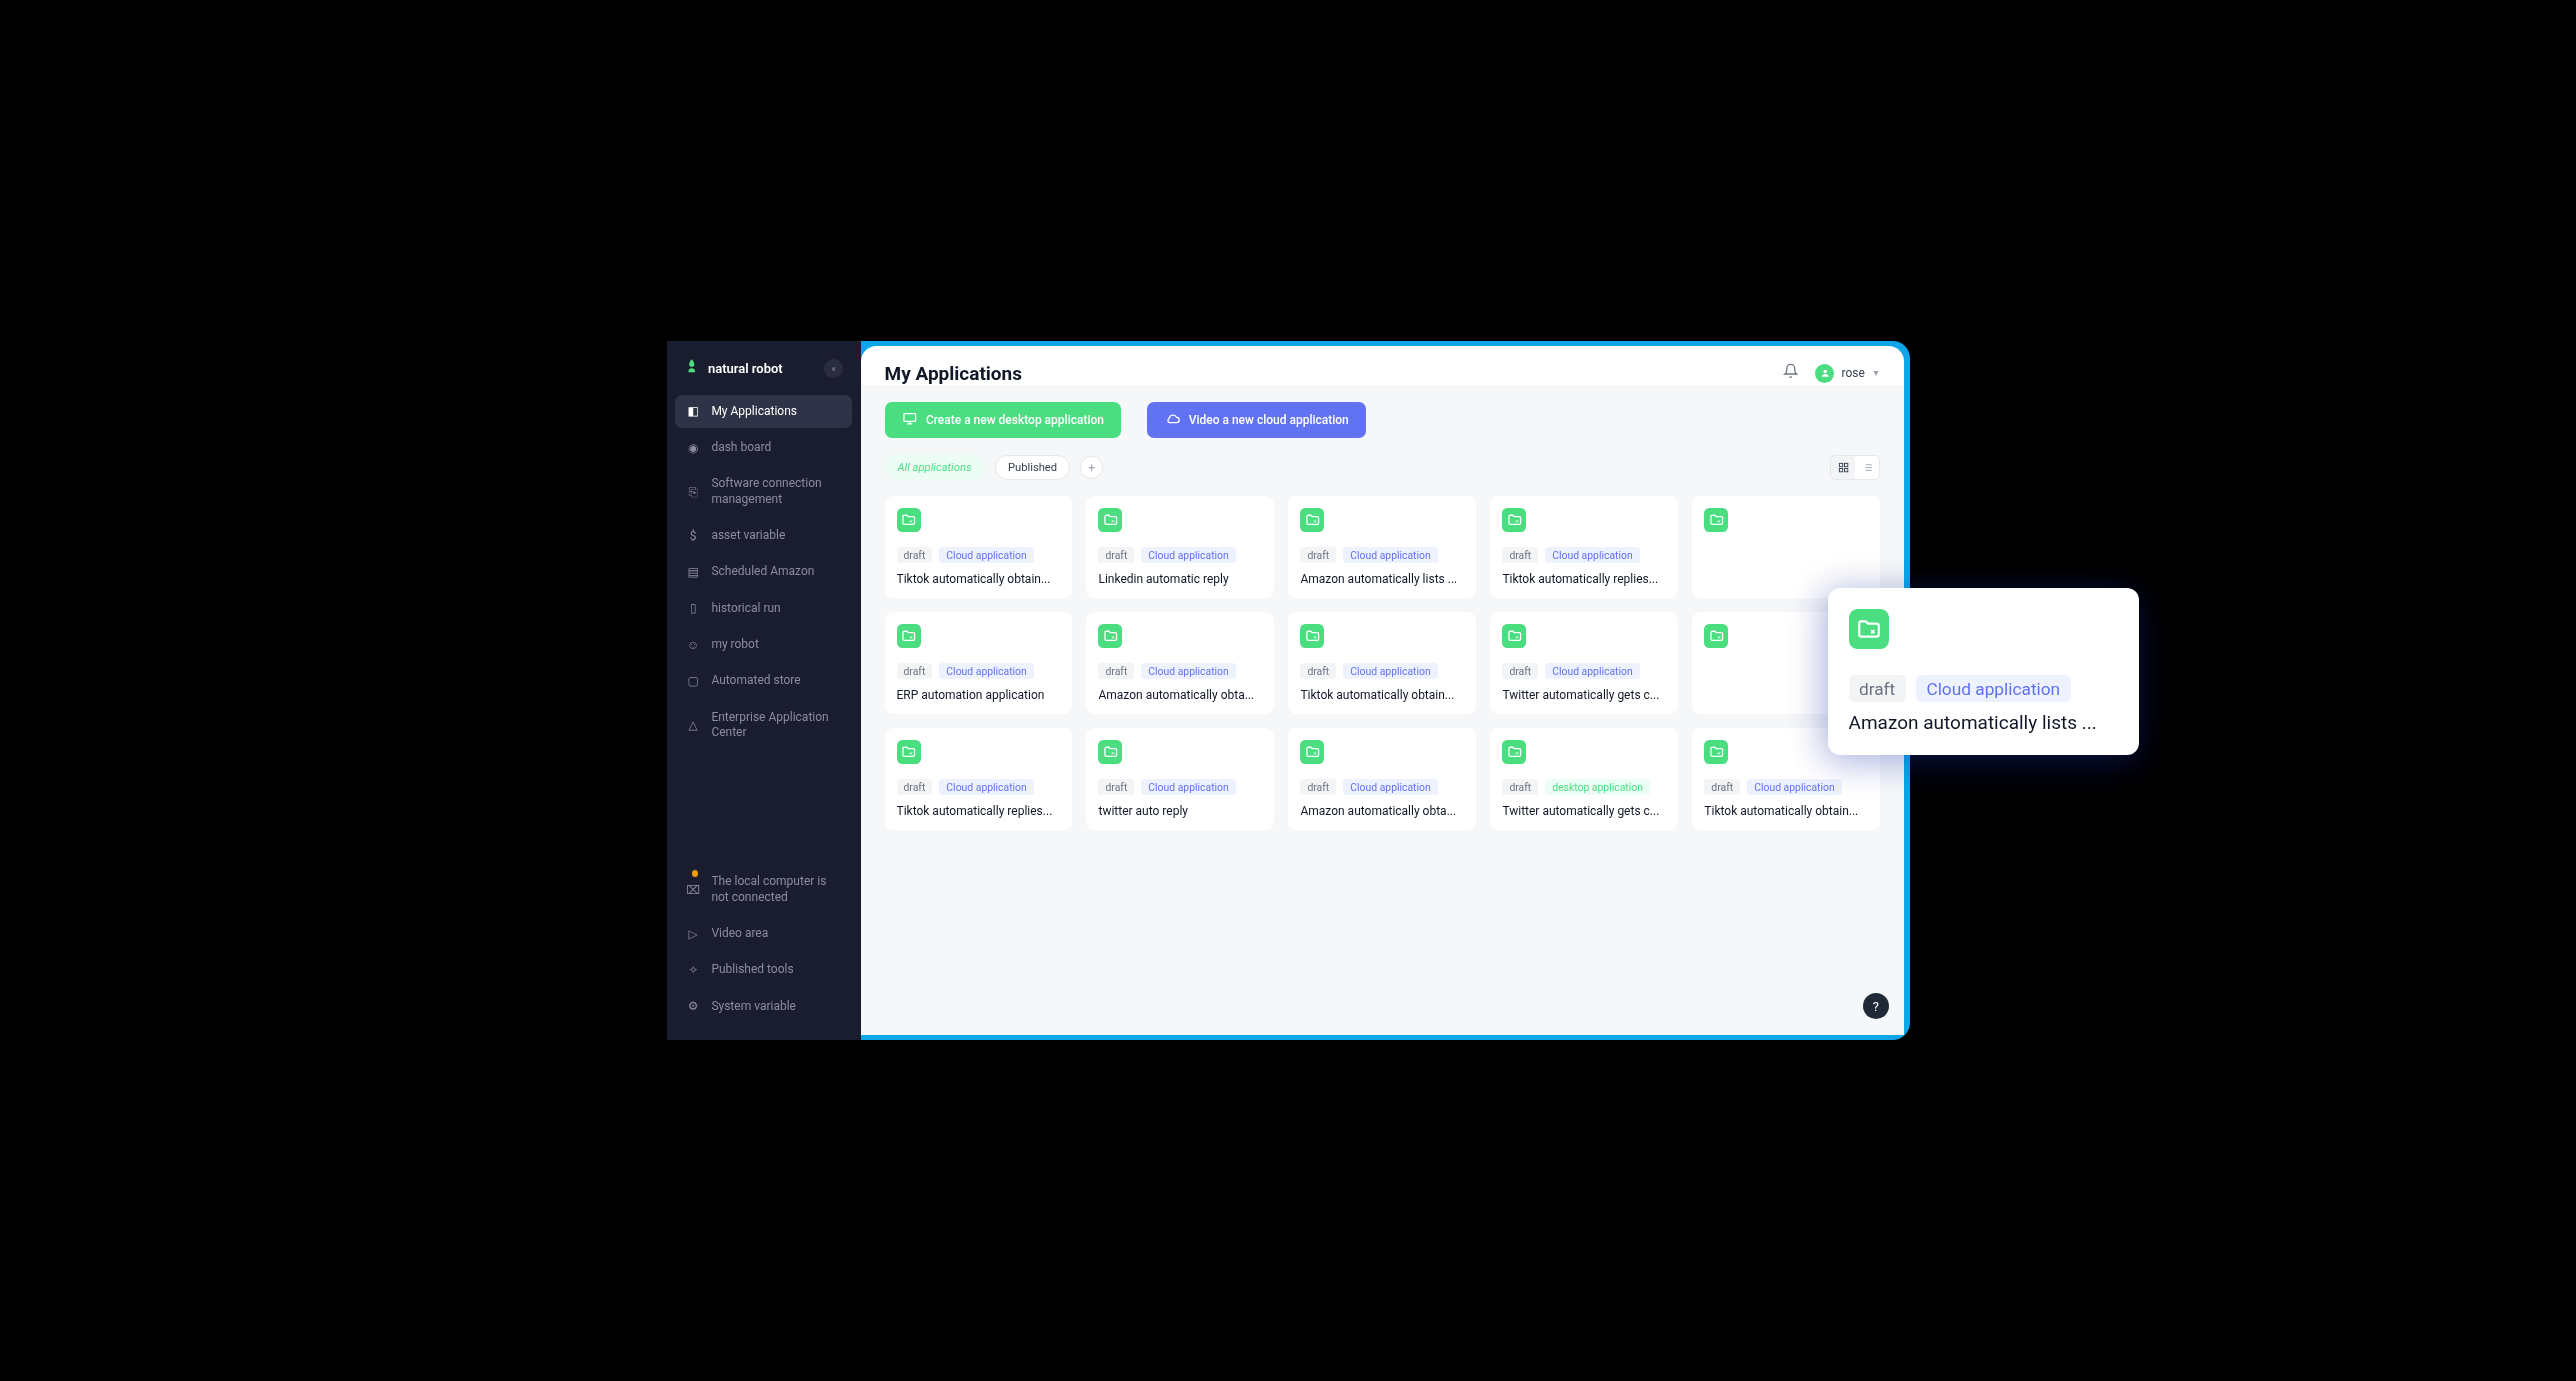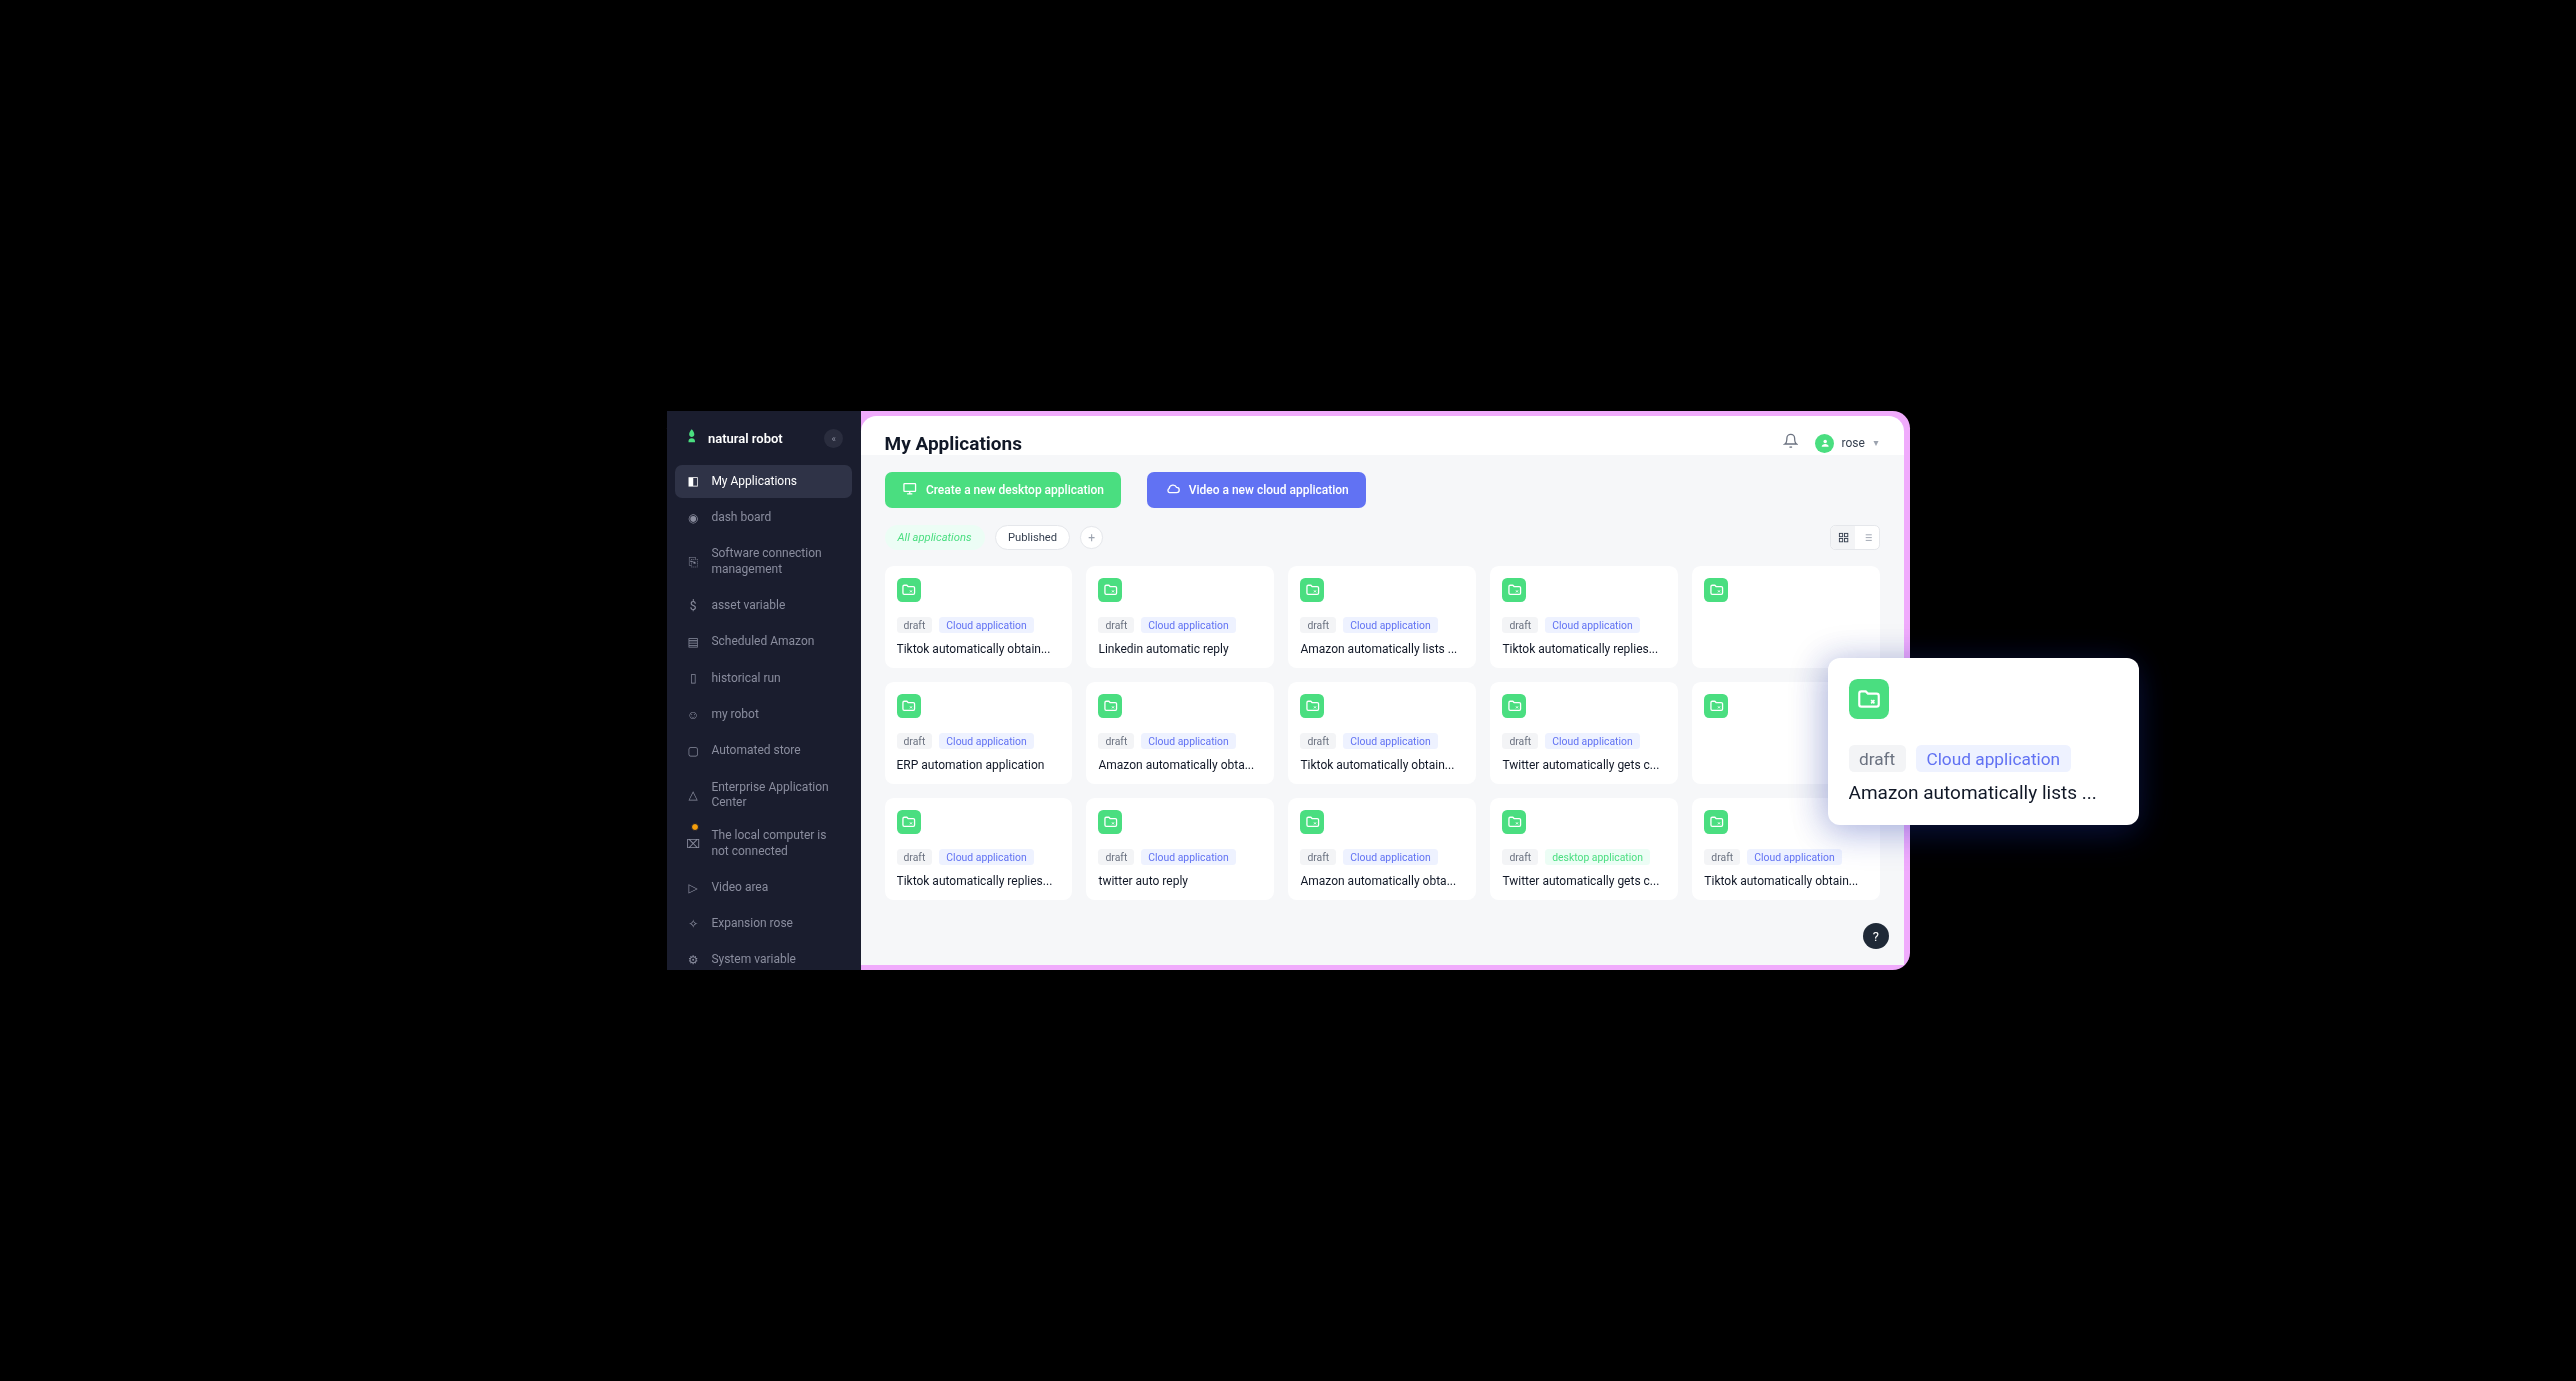--- a/index.html
+++ b/index.html
@@ -1,17 +1,17 @@
 <!DOCTYPE html>
 <html style="font-size:14px"><head>
 <meta charset="utf-8">
 <style>
 * { box-sizing: border-box; margin: 0; padding: 0; font-family: -apple-system, BlinkMacSystemFont, "Segoe UI", Roboto, Helvetica, Arial, sans-serif; }
 body { background: #000; display: flex; align-items: center; justify-content: center; min-height: 100vh; }
-.app-window { width: 1243px; height: 559px; background: #f0abfc; border-radius: 17.3px; display: flex; overflow: visible; position: relative; }
+.app-window { width: 1243px; height: 699px; background: #0ea5e9; border-radius: 17.3px; display: flex; overflow: visible; position: relative; }
 .sidebar { width: 194px; background: #1a1d2e; padding: 17.3px 0; display: flex; flex-direction: column; }
 .brand { display: flex; align-items: center; padding: 0 17.3px 17.3px 17.3px; gap: 8.6px; }
 .brand-logo { color: #4ade80; font-size: 15.5px; }
 .brand-text { color: #fff; font-weight: 600; font-size: 13px; }
 .collapse-btn { margin-left: auto; width: 19px; height: 19px; border-radius: 50%; background: #2a2d3e; display: flex; align-items: center; justify-content: center; color: #8a8d9e; font-size: 9.5px; cursor: pointer; }
 .nav { padding: 0 8.6px; display: flex; flex-direction: column; gap: 3.5px; }
 .nav-item { display: flex; align-items: center; gap: 10.4px; padding: 8.6px 10.4px; border-radius: 7px; color: #8a8d9e; font-size: 12px; cursor: pointer; }
 .nav-item.active { background: #2f3347; color: #fff; }
 .nav-icon { width: 15.5px; display: inline-flex; align-items: center; justify-content: center; font-size: 12px; flex-shrink: 0; }
 .nav-label { line-height: 1.3; }
@@ -124,21 +124,21 @@
           <span class="nav-icon">⌧</span>
           <span class="status-badge"></span>
           <span class="nav-label">The local computer is not connected</span>
         </div>
         <div class="nav-item">
           <span class="nav-icon">▷</span>
           <span class="nav-label">Video area</span>
         </div>
         <div class="nav-item">
           <span class="nav-icon">✧</span>
-          <span class="nav-label">Expansion rose</span>
+          <span class="nav-label">Published tools</span>
         </div>
         <div class="nav-item">
           <span class="nav-icon">⚙</span>
           <span class="nav-label">System variable</span>
         </div>
       </div>
   </aside>
 
   <main class="main">
     <div class="header">

